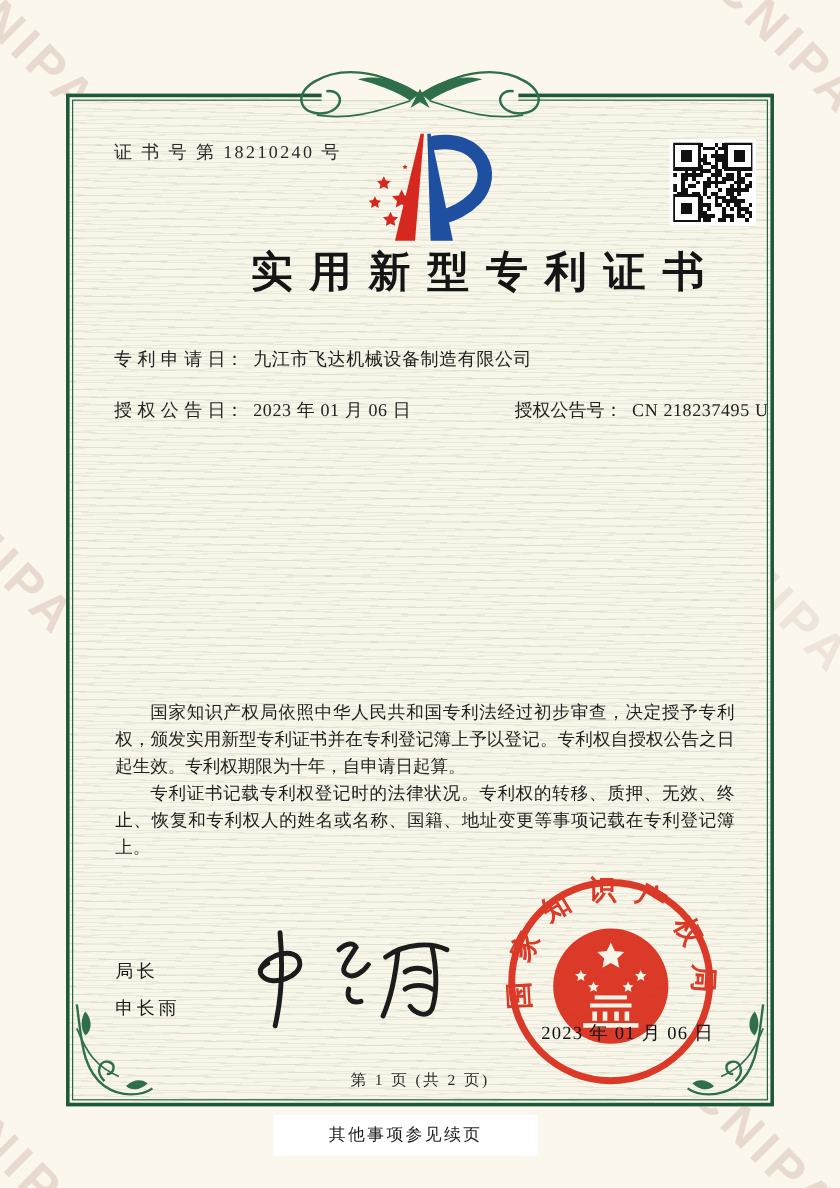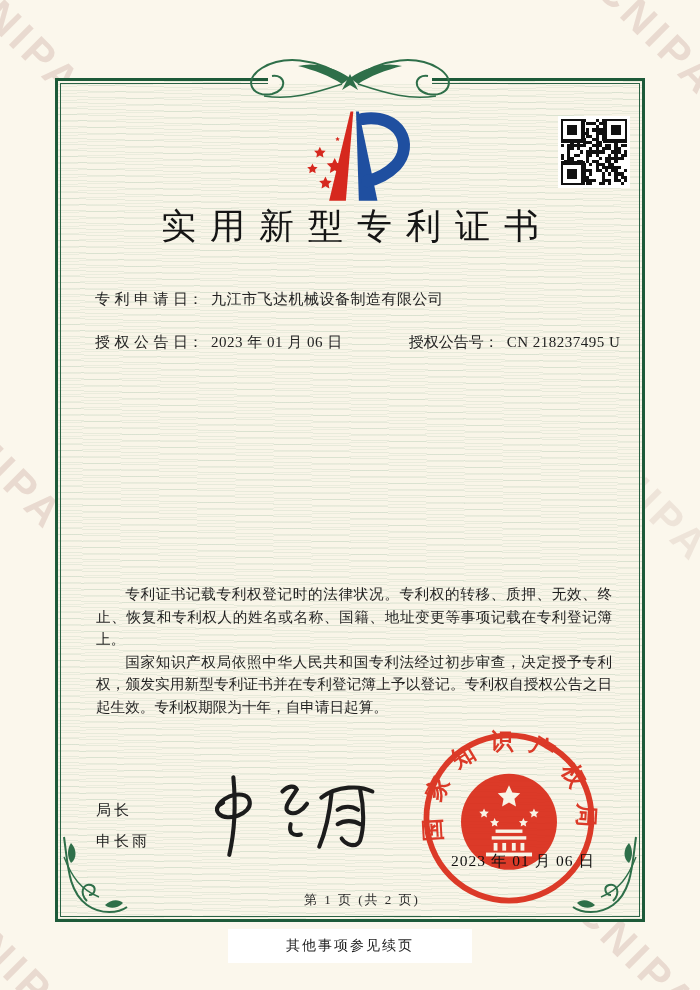--- a/index.html
+++ b/index.html
@@ -26,53 +26,53 @@
       #f9f5e8;
   }
   .frame::before{
     content:"";position:absolute;inset:2px;border:1px solid #2a6245;pointer-events:none;
   }
   .cert-no{position:absolute;left:37px;top:37px;font-size:15px;letter-spacing:2px;color:#2a2a2a;}
   .logo{position:absolute;left:234px;top:24px;width:130px;height:104px;}
   .qr{position:absolute;left:500px;top:35px;width:66px;height:66px;background:#fff;padding:3px;}
   .title{
     position:absolute;left:0;top:122px;width:100%;text-align:center;
-    font-size:35px;font-weight:400;letter-spacing:14px;color:#151515;text-indent:14px;
+    font-size:35px;font-weight:700;letter-spacing:14px;color:#151515;text-indent:14px;padding-left:48px;
   }
   .fields{position:absolute;left:37px;top:209px;width:520px;font-size:15px;}
   .frow{height:20px;margin-bottom:23px;white-space:nowrap;}
   .flabel{
     display:inline-block;width:93px;vertical-align:top;
     text-align:justify;text-align-last:justify;text-justify:inter-character;
   }
   .fcolon{display:inline-block;margin-right:8px;}
   .fvalue{letter-spacing:0.5px;}
-  .grant .gcol2{margin-left:66px;}
+  .grant .gcol2{margin-left:86px;}
   .paras{
     position:absolute;left:38px;top:502px;width:516px;
     font-size:14.6px;line-height:22.5px;text-align:justify;color:#1f1f1f;
   }
   .paras p{margin:0;text-indent:2em;}
   .signer{
     position:absolute;left:38px;top:713px;
     font-family:"Liberation Sans","DejaVu Sans",sans-serif;
     font-size:15px;letter-spacing:3px;line-height:31px;color:#1b1b1b;
   }
   .sig{position:absolute;left:130px;top:688px;width:195px;height:92px;}
   .seal{position:absolute;left:355px;top:641px;width:192px;height:192px;opacity:0.93;}
   .seal-date{
     position:absolute;left:365px;top:770px;width:200px;text-align:center;
     font-size:15.5px;letter-spacing:1px;color:#101010;
   }
   .page-num{
-    position:absolute;left:12px;top:810px;width:100%;text-align:center;
+    position:absolute;left:0;top:810px;width:100%;text-align:center;
     font-size:13px;letter-spacing:2px;color:#2b2b2b;
   }
   .note-strip{
-    position:absolute;left:228px;top:929px;width:244px;height:34px;
+    position:absolute;left:228px;top:929px;width:220px;height:34px;
     background:#ffffff;display:flex;align-items:center;justify-content:center;
   }
   .note-strip span{font-size:14px;letter-spacing:2px;color:#1d1d1d;}
   .ornament-top{position:absolute;left:190px;top:46px;width:320px;height:64px;}
   .corner{position:absolute;width:72px;height:86px;}
   .corner.bl{left:-1px;bottom:-2px;}
   .corner.br{right:-1px;bottom:-2px;transform:scaleX(-1);}
 </style>
 </head>
 <body>
@@ -81,20 +81,21 @@
 <div class="wm" style="left:620px;top:-36px;">CNIPA</div>
 <div class="wm" style="left:190px;top:96px;font-size:40px;color:rgba(192,153,144,0.18);">CNIPA</div>
 <div class="wm" style="left:430px;top:268px;font-size:46px;color:rgba(192,153,144,0.20);">CNIPA</div>
 <div class="wm" style="left:-34px;top:398px;">CNIPA</div>
 <div class="wm" style="left:612px;top:430px;color:rgba(192,153,144,0.20);">CNIPA</div>
 <div class="wm" style="left:-22px;top:898px;">CNIPA</div>
 <div class="wm" style="left:600px;top:886px;">CNIPA</div>
 
 <div class="frame">
 
+  <div class="cert-no">证 书 号 第 18210240 号</div>
 
   <svg class="logo" viewBox="0 0 140 110">
     <g fill="#d6281e">
       <path d="M49 34 l1.6 3.4 3.7.4 -2.7 2.5 .7 3.6 -3.3-1.8 -3.2 1.8 .6-3.6 -2.7-2.5 3.7-.4z" transform="scale(0.45) translate(60 40)"></path>
       <path d="M46 56 l2.6 5.4 6 .7 -4.4 4.1 1.1 5.9 -5.3-2.9 -5.2 2.9 1-5.9 -4.4-4.1 6-.7z" transform="translate(0 0)"></path>
       <path d="M30 44 l1.9 3.9 4.3.5 -3.1 3 .8 4.2 -3.9-2.1 -3.8 2.1 .7-4.2 -3.1-3 4.3-.5z"></path>
       <path d="M22 62 l1.7 3.5 3.9.5 -2.8 2.7 .7 3.8 -3.5-1.9 -3.4 1.9 .6-3.8 -2.8-2.7 3.9-.5z"></path>
       <path d="M36 76 l2.1 4.3 4.7.6 -3.4 3.3 .8 4.6 -4.2-2.3 -4.2 2.3 .8-4.6 -3.4-3.3 4.7-.6z"></path>
     </g>
     <polygon fill="#d6281e" points="63,6 66,6 58,102 40,102"></polygon>
@@ -275,22 +276,22 @@
   <div class="fields">
     <div class="frow">
       <span class="flabel">专利申请日</span><span class="fcolon">：</span><span class="fvalue">九江市飞达机械设备制造有限公司</span>
     </div>
     <div class="frow grant">
       <span class="flabel">授权公告日</span><span class="fcolon">：</span><span class="fvalue">2023 年 01 月 06 日</span><span class="gcol2"><span>授权公告号</span><span class="fcolon">：</span><span class="fvalue">CN 218237495 U</span></span>
     </div>
   </div>
 
   <div class="paras">
+    <p>国家知识产权局依照中华人民共和国专利法经过初步审查，决定授予专利权，颁发实用新型专利证书并在专利登记簿上予以登记。专利权自授权公告之日起生效。专利权期限为十年，自申请日起算。</p>
     <p>专利证书记载专利权登记时的法律状况。专利权的转移、质押、无效、终止、恢复和专利权人的姓名或名称、国籍、地址变更等事项记载在专利登记簿上。</p>
-    <p>国家知识产权局依照中华人民共和国专利法经过初步审查，决定授予专利权，颁发实用新型专利证书并在专利登记簿上予以登记。专利权自授权公告之日起生效。专利权期限为十年，自申请日起算。</p>
   </div>
 
   <div class="signer">
     <div>局长</div>
     <div>申长雨</div>
   </div>
 
   <svg class="sig" viewBox="0 0 190 90" fill="none" stroke="#1c1c1c" stroke-width="4" stroke-linecap="round">
     <path d="M28,38 C34,24 58,20 60,32 C62,44 38,52 30,44 C26,40 28,36 34,33"></path>
     <path d="M44,8 C46,30 46,58 40,84"></path>

